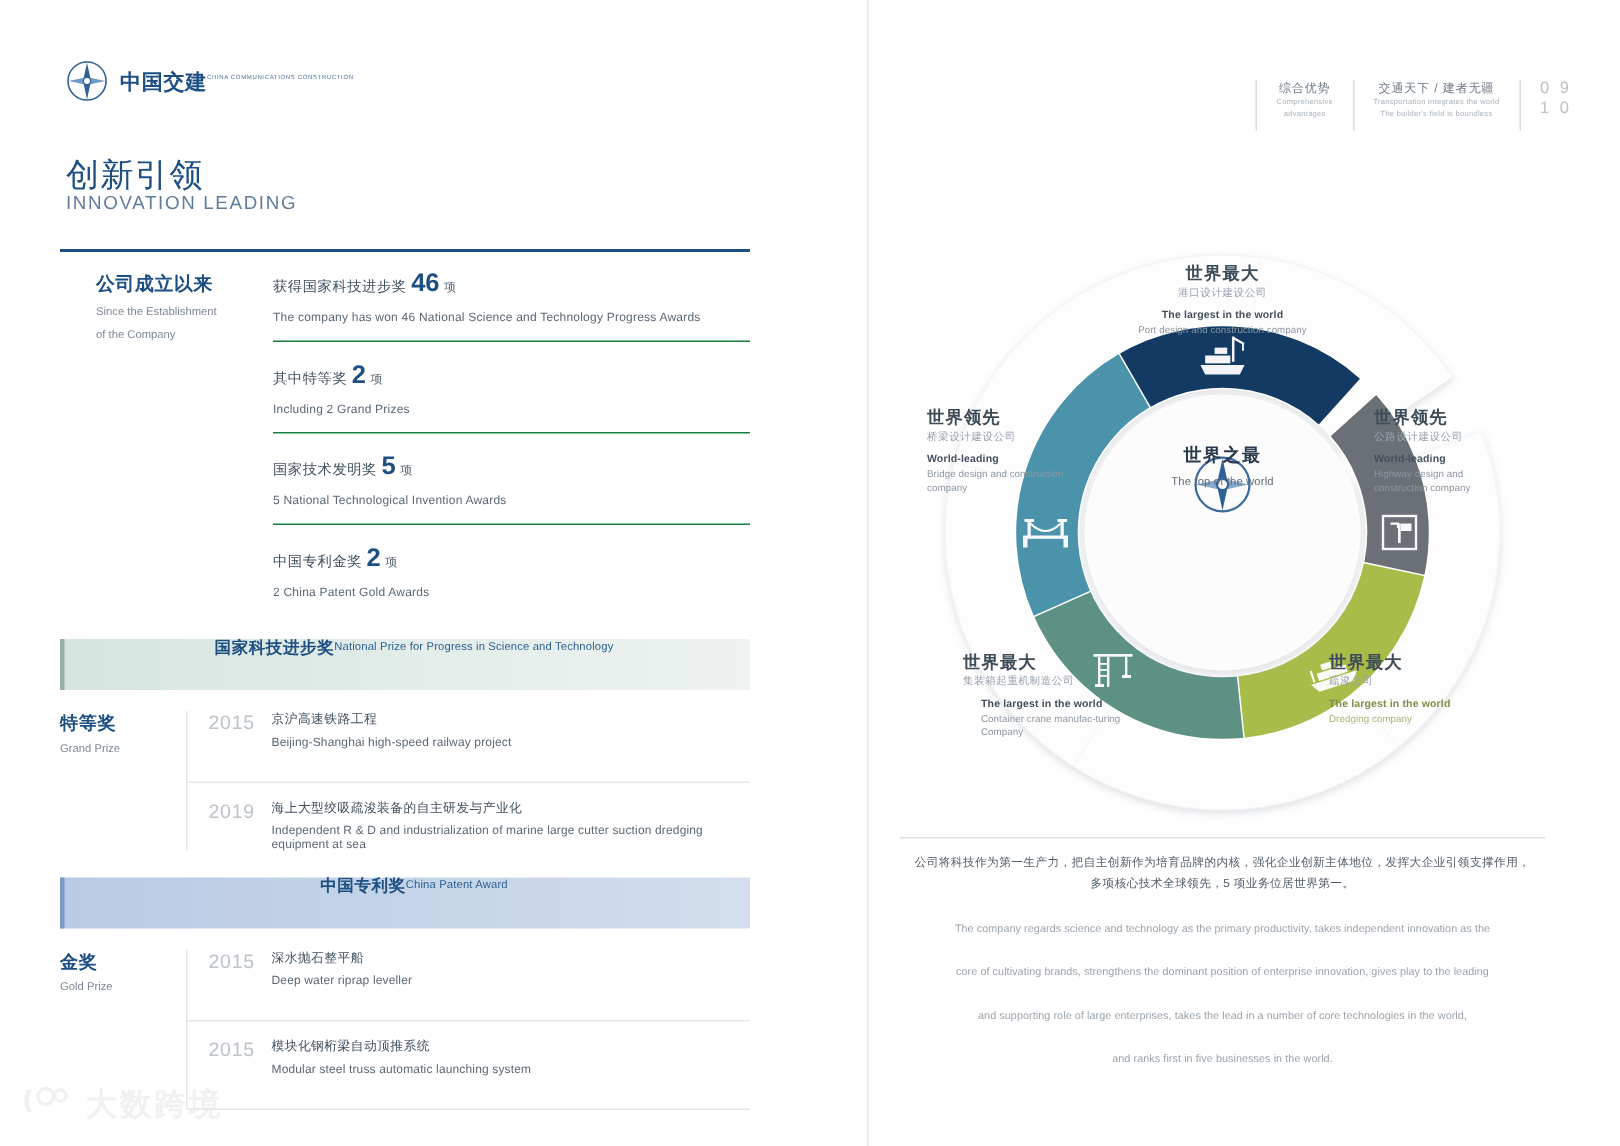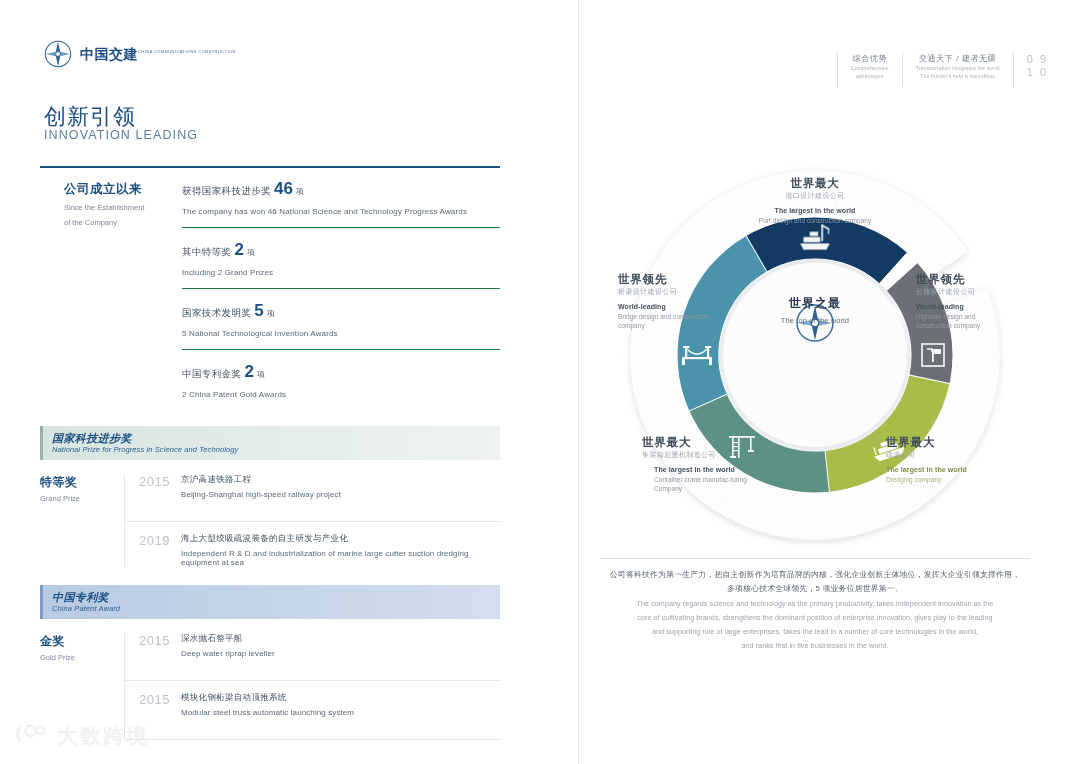--- a/index.html
+++ b/index.html
@@ -38,21 +38,21 @@
   .b1-en{font-size:7.5px;color:#7d8896;line-height:11px;margin-top:4px;}
   .b1-list{flex:1;}
   .fact{padding-bottom:11px;border-bottom:1px solid #15803d;margin-bottom:12px;}
   .fact:last-child{border-bottom:none;}
   .fact-cn{font-size:9.5px;color:#40505f;display:flex;align-items:baseline;gap:3px;letter-spacing:.4px;}
   .fact-num{font-size:17px;font-weight:bold;color:#1d4f82;letter-spacing:0;}
   .fact-unit{font-size:8px;color:#5a6875;}
   .fact-en{font-size:8px;color:#5a6875;margin-top:8px;letter-spacing:.15px;}
 
   
-  .banner{position:relative;height:34px;margin-top:4px;width:460px;display:flex;flex-direction:column;justify-content:center;padding-left:12px;box-sizing:border-box;font-style:italic;}
+  .banner{position:relative;height:34px;margin-top:4px;width:460px;display:flex;flex-direction:row;justify-content:center;padding-left:12px;box-sizing:border-box;}
   .banner.green{background:linear-gradient(90deg,#d6e5df 0%,#e4edea 55%,#eef3f2 100%);}
   .banner.blue{background:linear-gradient(90deg,#b8cbe4 0%,#c6d5e8 55%,#d3deee 100%);}
   .banner:before{content:"";position:absolute;left:0;top:0;bottom:0;width:3px;background:#97b0ab;}
   .banner.blue:before{background:#7e9ac4;}
   .ban-cn{font-size:11px;font-weight:bold;color:#1d4f82;letter-spacing:.4px;line-height:13px;}
   .ban-en{font-size:7.5px;color:#2b5f92;letter-spacing:.1px;line-height:10px;}
 
   .prize{display:flex;margin-top:14px;gap:24px;}
   .pz-head{width:60px;flex:none;}
   .pz-cn{font-size:12px;font-weight:bold;color:#1d4f82;letter-spacing:.5px;}
@@ -78,21 +78,21 @@
   .lab .l-en2{font-size:6.5px;color:#8d96a0;letter-spacing:.05px;line-height:9px;display:block;}
 
   .center-lab{position:absolute;left:157px;top:135px;width:136px;text-align:center;}
   .c-cn{font-size:12px;font-weight:bold;color:#2b3b4d;letter-spacing:1px;}
   .c-en{font-size:7.5px;color:#5e6b78;margin-top:4px;letter-spacing:.1px;}
 
   
   .foot-rule{position:absolute;left:600px;top:558px;width:430px;height:1px;background:#d9dee3;}
   .foot{position:absolute;left:600px;top:568px;width:430px;text-align:center;}
   .f-cn{font-size:7.8px;color:#515d69;line-height:14px;letter-spacing:.25px;}
-  .f-en{font-size:7.2px;color:#9aa3ac;line-height:13px;letter-spacing:.05px;margin-top:1px;}
+  .f-en{font-size:7.2px;color:#9aa3ac;line-height:13px;letter-spacing:.05px;margin-top:16px;}
 
   
   .wm{position:absolute;left:14px;top:722px;display:flex;align-items:center;gap:7px;opacity:.5;}
   .wm-txt{font-size:21px;font-weight:bold;color:#e3e5e7;letter-spacing:2px;}
 </style>
 </head>
 <body>
 
 <div class="page">
 

